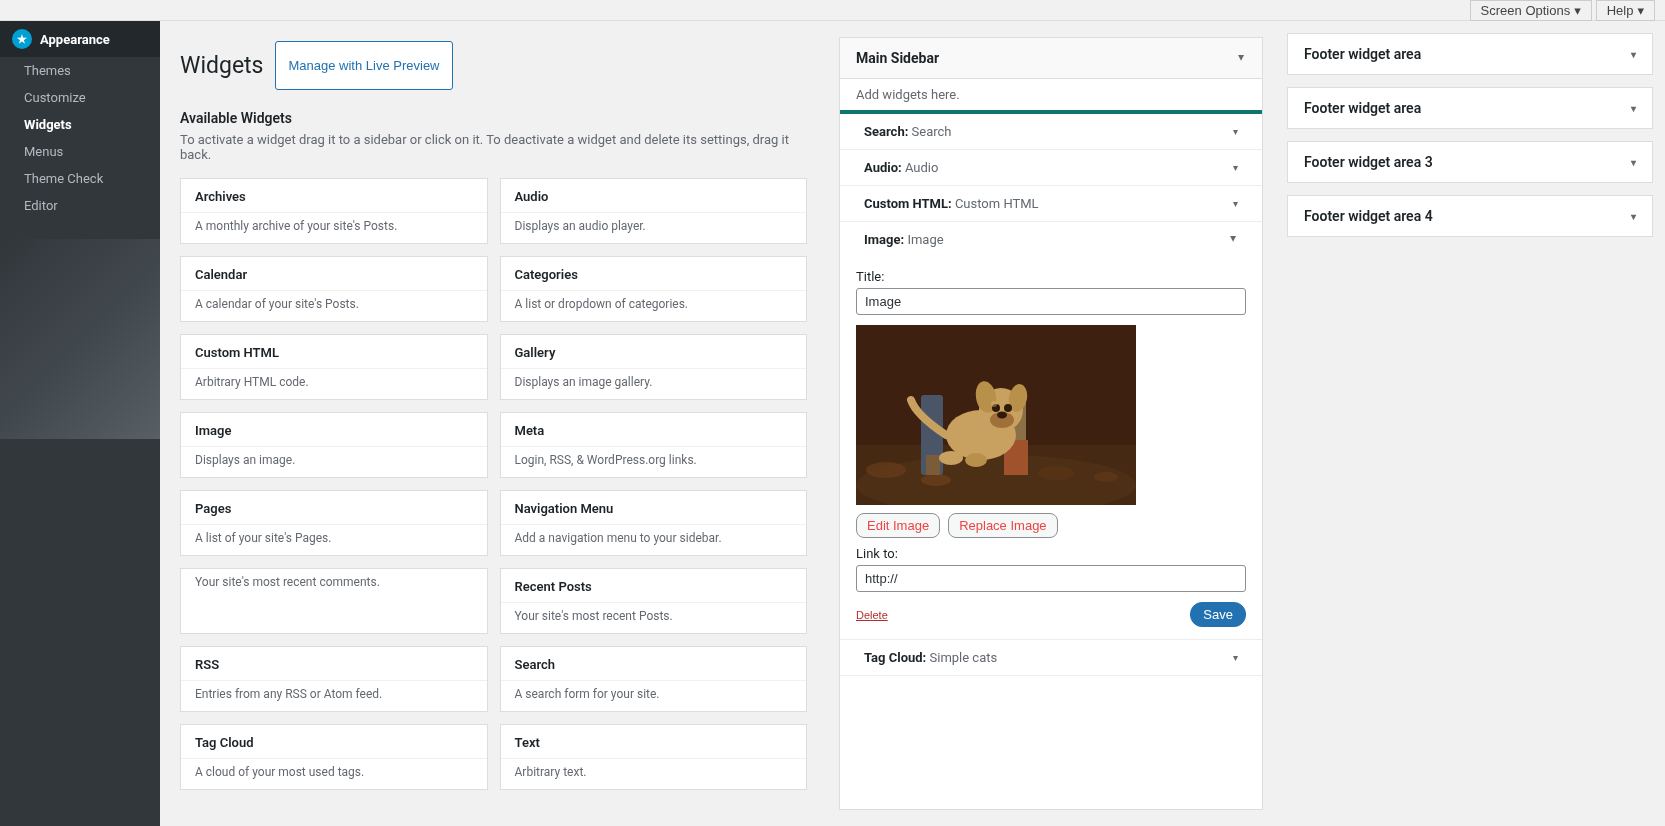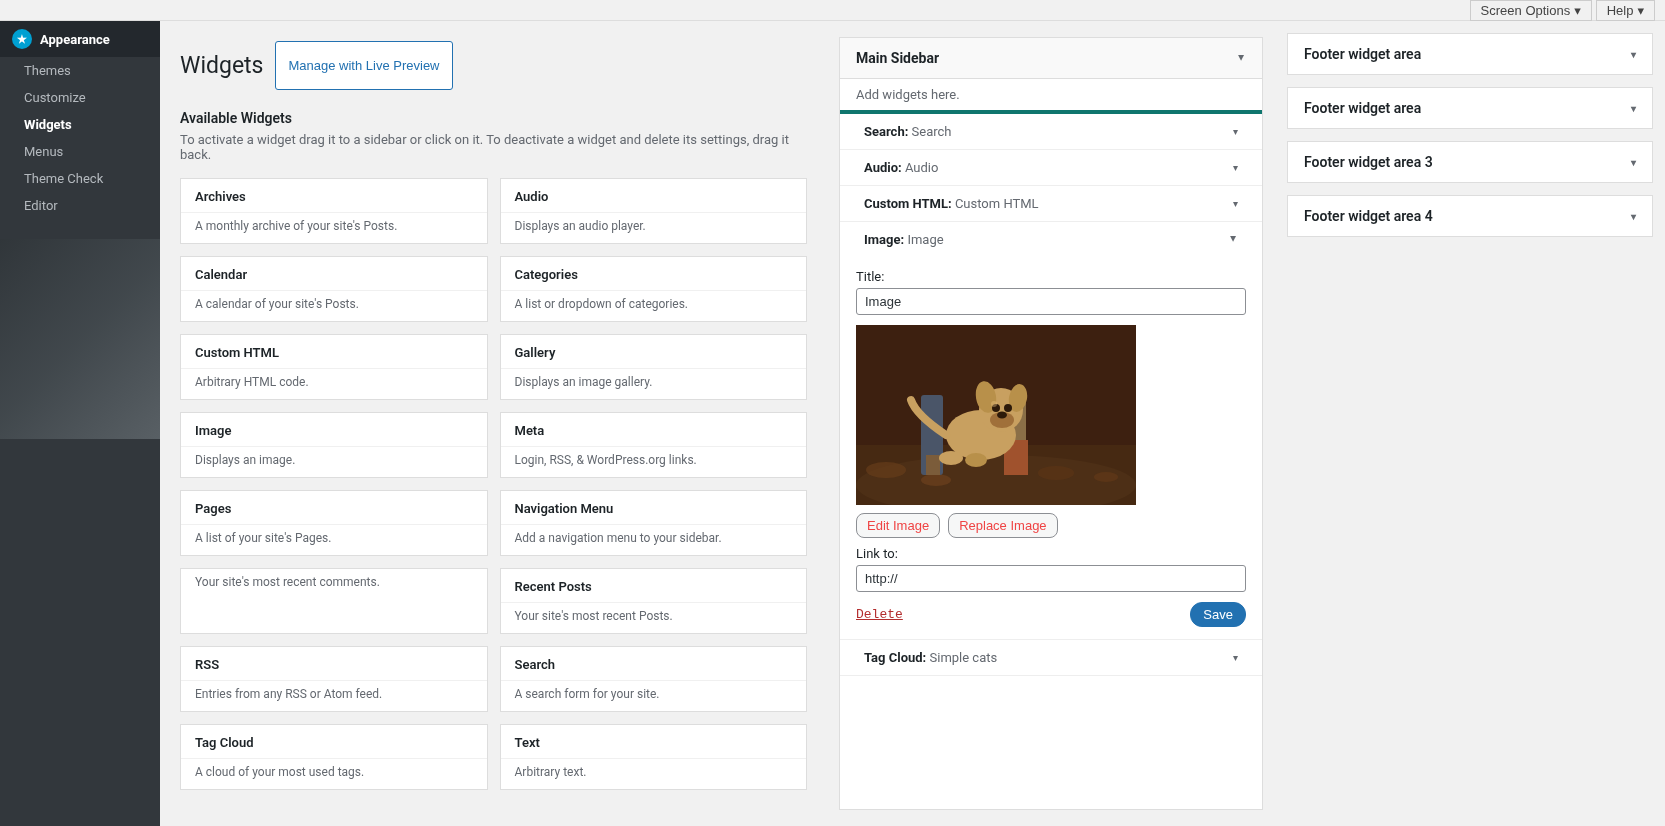--- a/index.html
+++ b/index.html
@@ -60,21 +60,21 @@
     .form-row { margin-bottom: 10px; }
     .form-label { display: block; font-size: 13px; color: #1d2327; margin-bottom: 4px; }
     .form-input { width: 100%; border: 1px solid #8c8f94; padding: 5px 8px; font-size: 13px; color: #2c3338; border-radius: 3px; }
     .dog-image { width: 280px; height: 180px; background: 
       radial-gradient(ellipse at 45% 65%, #8b6914 0%, #6b4f0f 20%, #3d2810 50%, #1a0f05 100%);
       position: relative; overflow: hidden; }
 
     .btn-row { display: flex; gap: 8px; margin: 8px 0; }
     .btn-secondary { background: #f6f7f7; border: 1px solid #8c8f94; color: #ef4444; padding: 4px 10px; font-size: 13px; cursor: pointer; border-radius: 8px; }
     .btn-primary { background: #2271b1; border: 1px solid #2271b1; color: #fff; padding: 4px 12px; font-size: 13px; cursor: pointer; border-radius: 12px; }
-    .btn-delete { color: #b32d2e; text-decoration: underline; cursor: pointer; background: none; border: none; font-size: 13px; padding: 0; font-family: Liberation Mono, monospace; }
+    .btn-delete { color: #b32d2e; text-decoration: underline; cursor: pointer; background: none; border: none; font-size: 11px; padding: 0; }
 
     .widget-footer { display: flex; justify-content: space-between; align-items: center; margin-top: 8px; }
 
     
     .chevron { font-size: 10px; color: #646970; }
     .chevron-up { transform: rotate(180deg); display: inline-block; }
 
     .three-cols { display: flex; flex: 1; overflow: hidden; }
   </style>
 </head>

